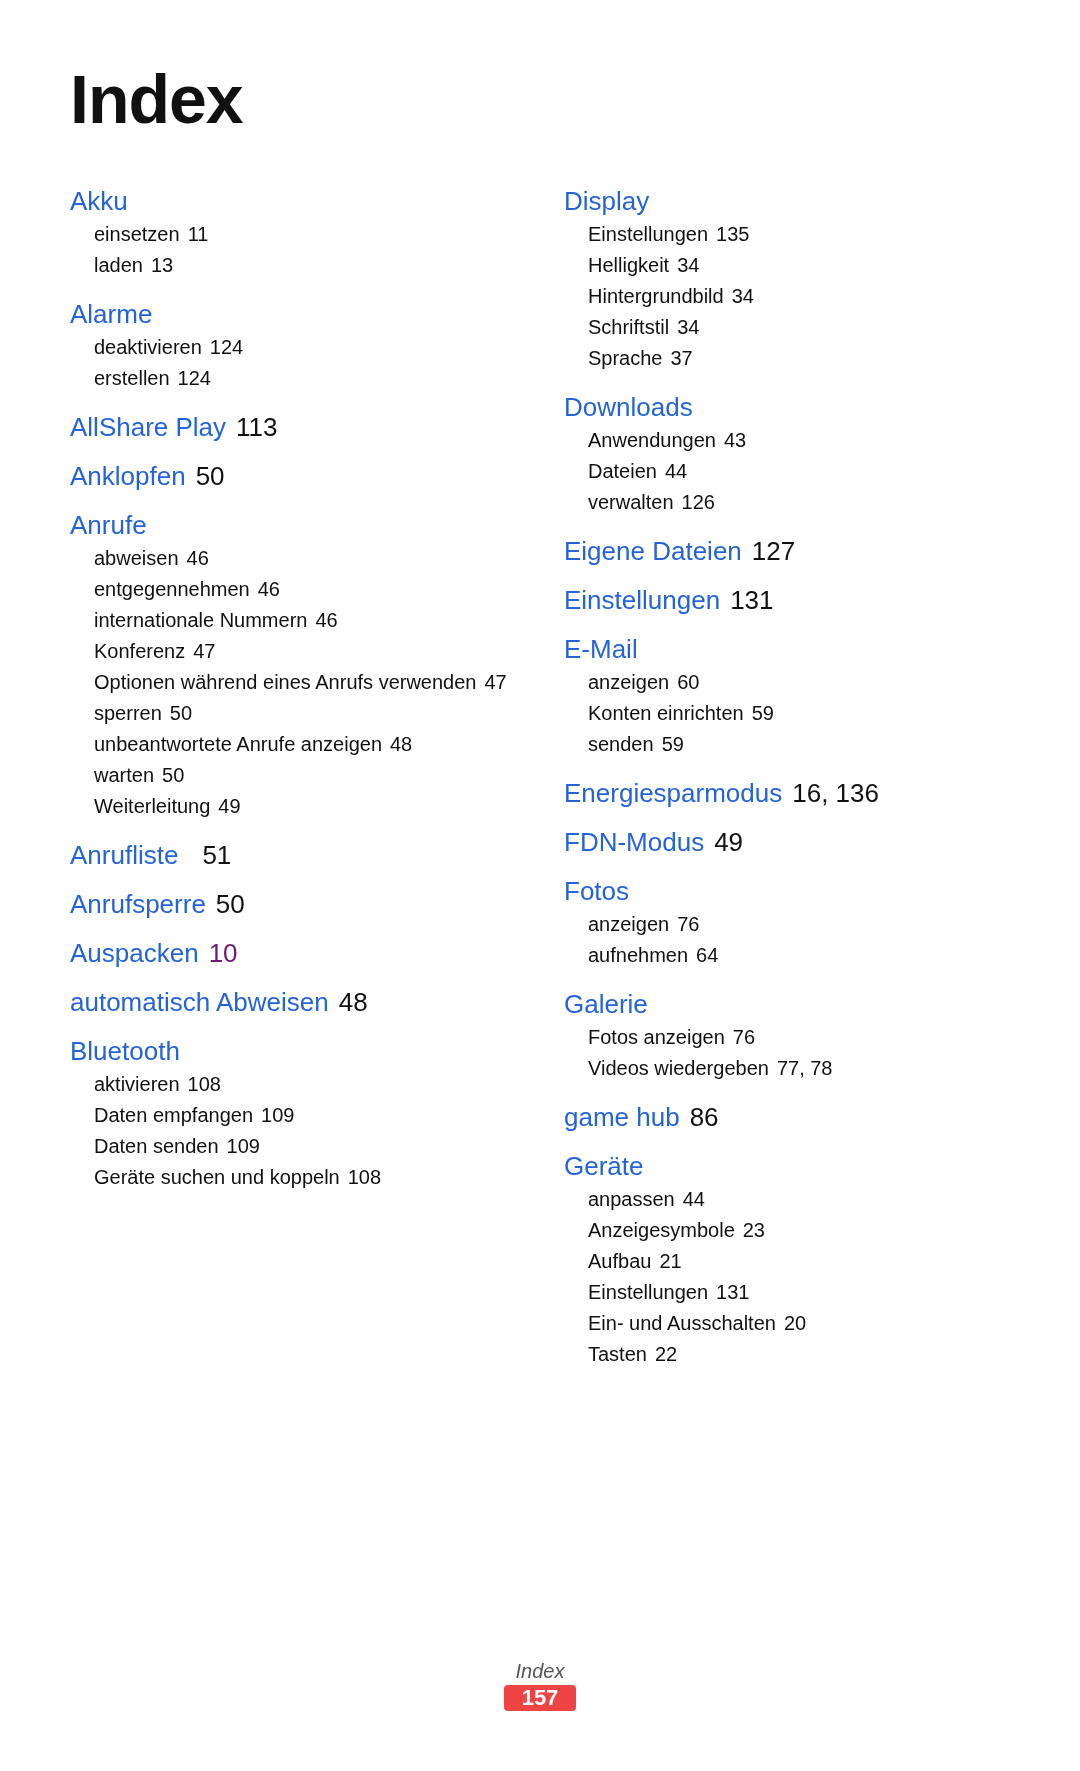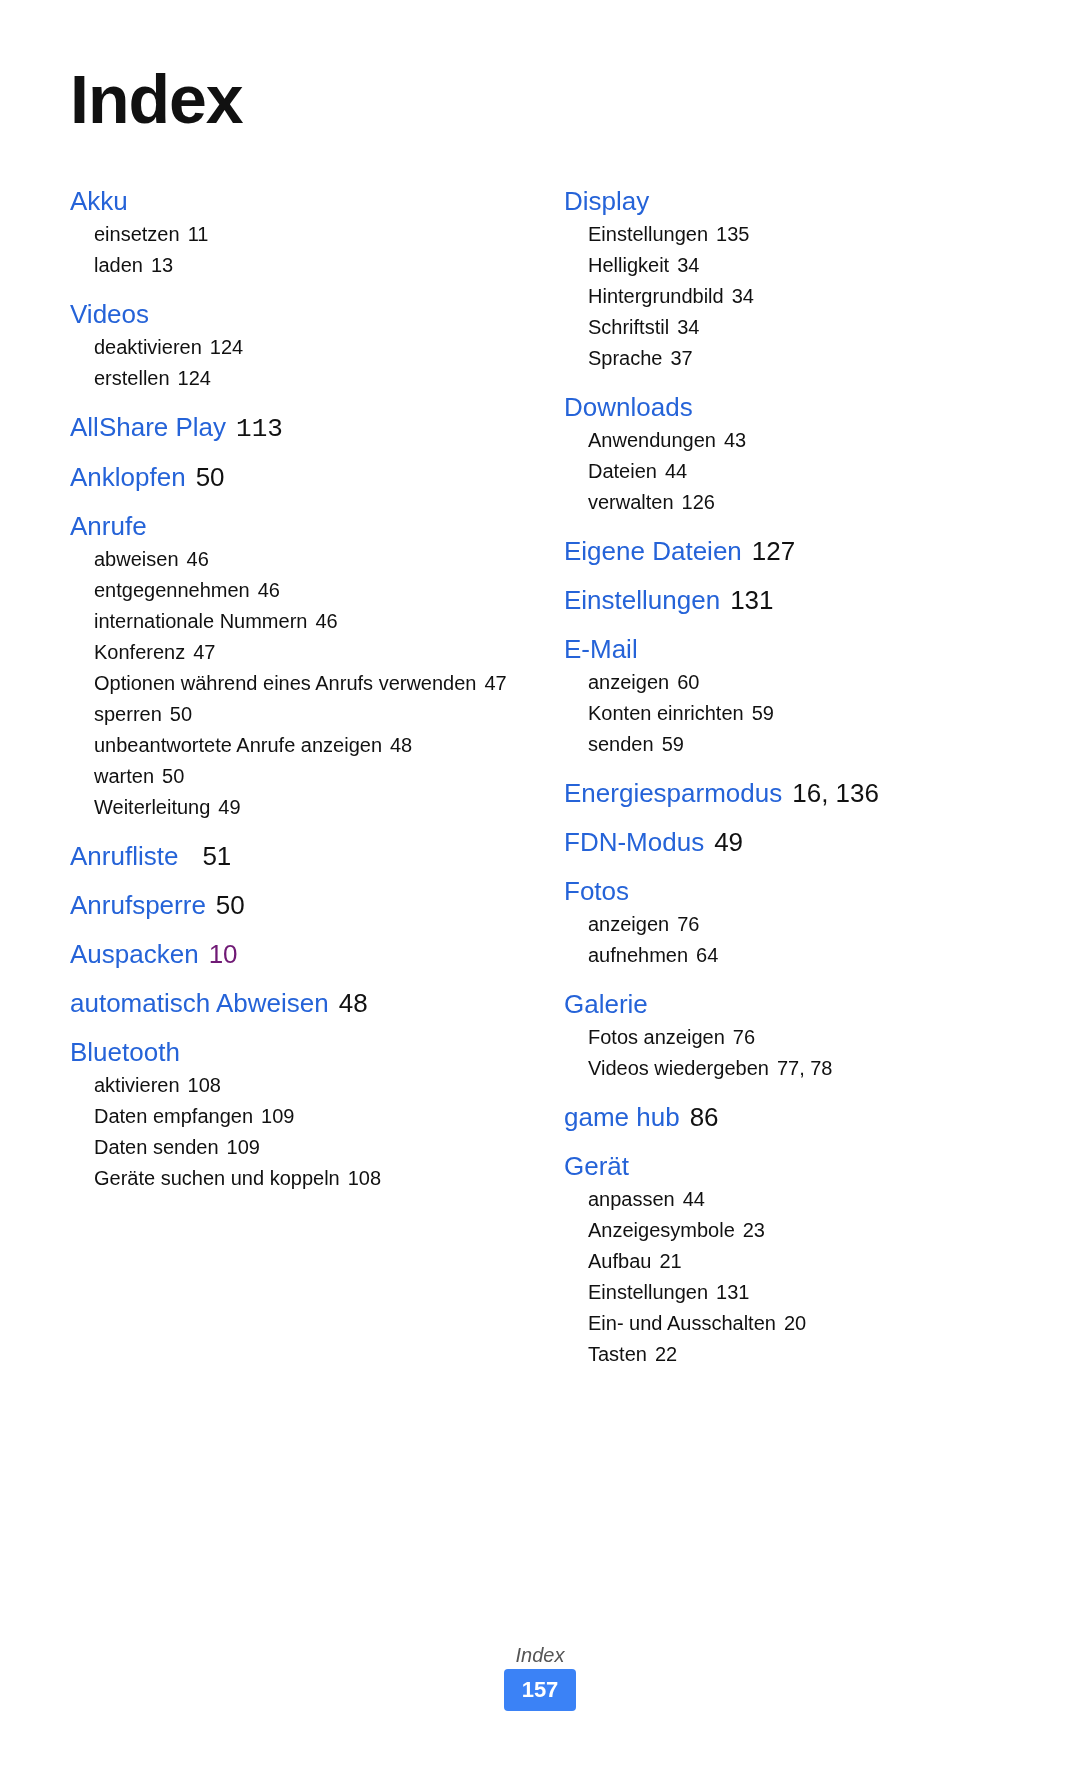--- a/index.html
+++ b/index.html
@@ -66,51 +66,51 @@
     }
     .footer-label {
       font-size: 20px;
       color: #555;
       font-style: italic;
       display: block;
       margin-bottom: 2px;
     }
     .footer-page {
       display: inline-block;
-      background: #3b82f6;
+      background: #ef4444;
       color: #fff;
       font-size: 22px;
       font-weight: bold;
-      padding: 8px 18px;
+      padding: 0 18px;
       border-radius: 4px;
     }
   </style>
 </head>
 <body>
 
 <h1 class="page-title">Index</h1>
 
 <div class="columns">
   <div class="column" id="left-col">
       <div class="index-section">
         <span class="index-heading">Akku</span>
         <div class="index-sub-list">
           <span class="index-sub-item">einsetzen<span class="page-num">11</span></span>
           <span class="index-sub-item">laden<span class="page-num">13</span></span>
         </div>
       </div>
       <div class="index-section">
-        <span class="index-heading">Videos</span>
+        <span class="index-heading">Alarme</span>
         <div class="index-sub-list">
           <span class="index-sub-item">deaktivieren<span class="page-num">124</span></span>
           <span class="index-sub-item">erstellen<span class="page-num">124</span></span>
         </div>
       </div>
       <div class="index-section">
-        <span class="index-heading">AllShare Play<span class="page-num" style="color: rgb(17, 17, 17); font-family: Liberation Mono, monospace;">113</span></span>
+        <span class="index-heading">AllShare Play<span class="page-num" style="color: rgb(17, 17, 17);">113</span></span>
       </div>
       <div class="index-section">
         <span class="index-heading">Anklopfen<span class="page-num" style="color: rgb(17, 17, 17);">50</span></span>
       </div>
       <div class="index-section">
         <span class="index-heading">Anrufe</span>
         <div class="index-sub-list">
           <span class="index-sub-item">abweisen<span class="page-num">46</span></span>
           <span class="index-sub-item">entgegennehmen<span class="page-num">46</span></span>
           <span class="index-sub-item">internationale Nummern<span class="page-num">46</span></span>
@@ -194,21 +194,21 @@
         <span class="index-heading">Galerie</span>
         <div class="index-sub-list">
           <span class="index-sub-item">Fotos anzeigen<span class="page-num">76</span></span>
           <span class="index-sub-item">Videos wiedergeben<span class="page-num">77, 78</span></span>
         </div>
       </div>
       <div class="index-section">
         <span class="index-heading">game hub<span class="page-num" style="color: rgb(17, 17, 17);">86</span></span>
       </div>
       <div class="index-section">
-        <span class="index-heading">Gerät</span>
+        <span class="index-heading">Geräte</span>
         <div class="index-sub-list">
           <span class="index-sub-item">anpassen<span class="page-num">44</span></span>
           <span class="index-sub-item">Anzeigesymbole<span class="page-num">23</span></span>
           <span class="index-sub-item">Aufbau<span class="page-num">21</span></span>
           <span class="index-sub-item">Einstellungen<span class="page-num">131</span></span>
           <span class="index-sub-item">Ein- und Ausschalten<span class="page-num">20</span></span>
           <span class="index-sub-item">Tasten<span class="page-num">22</span></span>
         </div>
       </div>
     </div>

